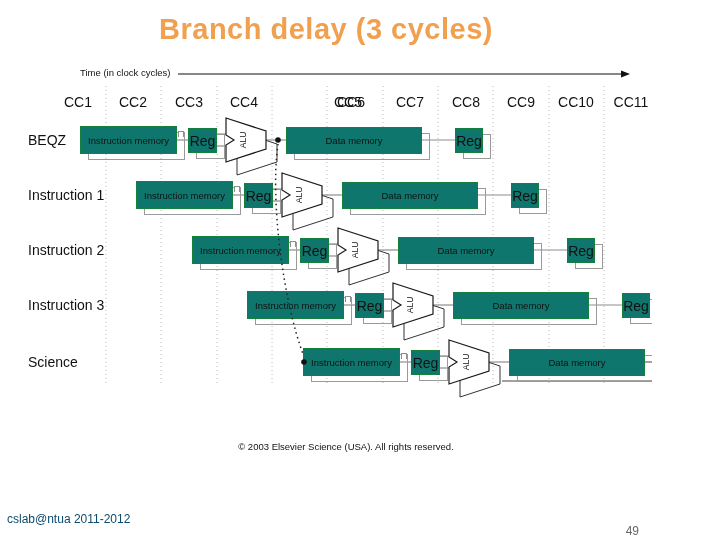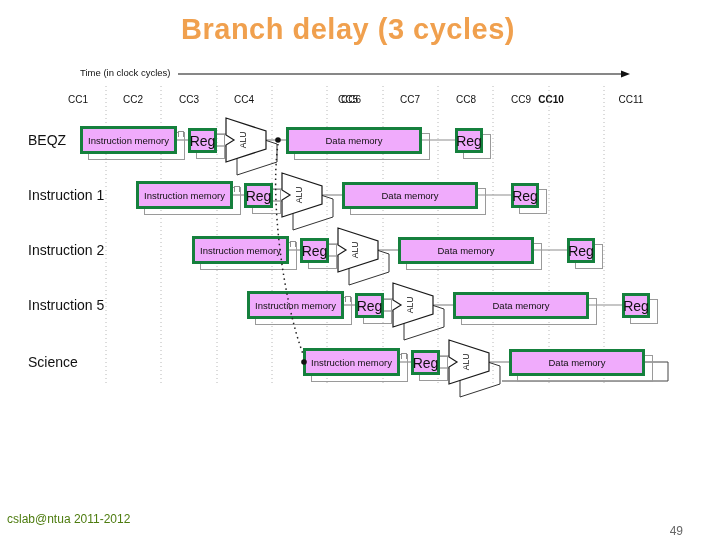--- a/index.html
+++ b/index.html
@@ -1,23 +1,23 @@
 <!DOCTYPE html>
 <html><head>
 <meta charset="utf-8">
 <style>
   html,body{margin:0;padding:0;background:#fff;}
   .slide{position:relative;width:652px;height:540px;background:#ffffff;overflow:hidden;
-         font-family:"Liberation Sans",sans-serif;color:#111;padding-left:44px;}
+         font-family:"Liberation Sans",sans-serif;color:#111;}
   .title{position:absolute;top:13px;left:0;width:100%;text-align:center;
          font-size:29px;font-weight:bold;letter-spacing:.5px;}
   .time-label{position:absolute;left:80px;top:67px;font-size:9.5px;color:#111;}
-  .cc-label{position:absolute;top:94px;transform:translateX(-50%);font-size:10px;color:#111;white-space:nowrap;}
+  .cc-label{position:absolute;top:94px;transform:translateX(-50%);font-size:14px;color:#111;white-space:nowrap;}
   .row-label{position:absolute;left:28px;transform:translateY(-50%);font-size:14px;color:#111;white-space:nowrap;}
-  .pbox{position:absolute;box-sizing:border-box;border:3px solid #15803d;background:#f0abfc;
+  .pbox{position:absolute;box-sizing:border-box;border:1px solid #15803d;background:#0f766e;
         display:flex;align-items:center;justify-content:center;font-size:9.5px;color:#111;
         white-space:nowrap;z-index:3;}
   .pbox.reg{font-size:14px;}
   .shadow{position:absolute;box-sizing:border-box;border:1px solid #9a9a9a;background:transparent;z-index:2;}
   .notch{position:absolute;box-sizing:border-box;border:1px solid #8e8e8e;border-bottom:none;background:#fff;z-index:3;}
   .alu-svg{position:absolute;z-index:3;overflow:visible;}
   svg.layer{position:absolute;left:0;top:0;pointer-events:none;}
   #bg-layer{z-index:1;}
   #fg-layer{z-index:5;}
   .copyright{position:absolute;top:441px;left:346px;transform:translateX(-50%);
@@ -75,21 +75,21 @@
   <div id="cc-row">
       <div class="cc-label" style="left: 78px;">CC1</div>
       <div class="cc-label" style="left: 133px;">CC2</div>
       <div class="cc-label" style="left: 189px;">CC3</div>
       <div class="cc-label" style="left: 244px;">CC4</div>
       <div class="cc-label" style="left: 300px; margin-left: 48px;">CC5</div>
       <div class="cc-label" style="left: 351px;">CC6</div>
       <div class="cc-label" style="left: 410px;">CC7</div>
       <div class="cc-label" style="left: 466px;">CC8</div>
       <div class="cc-label" style="left: 521px;">CC9</div>
-      <div class="cc-label" style="left: 551px; font-weight: bold;">CC10</div>
+      <div class="cc-label" style="left: 576px;">CC10</div>
       <div class="cc-label" style="left: 631px;">CC11</div>
     </div>
   <div id="diagram">
       <div class="row-label" style="top: 140px;">BEQZ</div>
       <div class="shadow" style="left: 88px; top: 132px; width: 97px; height: 28px;"></div>
       <div class="pbox" style="left: 80px; top: 126px; width: 97px; height: 28px;">Instruction memory</div>
       <div class="shadow" style="left: 196px; top: 134px; width: 29px; height: 25px;"></div>
       <div class="pbox reg" style="left: 188px; top: 128px; width: 29px; height: 25px;">Reg</div>
       <svg class="alu-svg" width="56" height="62" style="left: 226px; top: 118px;">
         <polygon points="0,0 40,13 40,31 0,44 0,27 8,22 0,17" transform="translate(11,13)" fill="none" stroke="#333" stroke-width="1"></polygon>
@@ -124,21 +124,21 @@
       <svg class="alu-svg" width="56" height="62" style="left: 338px; top: 228px;">
         <polygon points="0,0 40,13 40,31 0,44 0,27 8,22 0,17" transform="translate(11,13)" fill="none" stroke="#333" stroke-width="1"></polygon>
         <polygon points="0,0 40,13 40,31 0,44 0,27 8,22 0,17" fill="#fff" stroke="#1a1a1a" stroke-width="1.2"></polygon>
         <text transform="translate(17,22) rotate(-90)" text-anchor="middle" dy="3" font-size="8.5" font-family="&quot;Liberation Sans&quot;,sans-serif" fill="#111">ALU</text>
       </svg>
       <div class="shadow" style="left: 406px; top: 243px; width: 136px; height: 27px;"></div>
       <div class="pbox" style="left: 398px; top: 237px; width: 136px; height: 27px;">Data memory</div>
       <div class="shadow" style="left: 575px; top: 244px; width: 28px; height: 25px;"></div>
       <div class="pbox reg" style="left: 567px; top: 238px; width: 28px; height: 25px;">Reg</div>
       <div class="notch" style="left: 290px; top: 241px; width: 6px; height: 6px;"></div>
-      <div class="row-label" style="top: 305px;">Instruction 5</div>
+      <div class="row-label" style="top: 305px;">Instruction 3</div>
       <div class="shadow" style="left: 255px; top: 297px; width: 97px; height: 28px;"></div>
       <div class="pbox" style="left: 247px; top: 291px; width: 97px; height: 28px;">Instruction memory</div>
       <div class="shadow" style="left: 363px; top: 299px; width: 29px; height: 25px;"></div>
       <div class="pbox reg" style="left: 355px; top: 293px; width: 29px; height: 25px;">Reg</div>
       <svg class="alu-svg" width="56" height="62" style="left: 393px; top: 283px;">
         <polygon points="0,0 40,13 40,31 0,44 0,27 8,22 0,17" transform="translate(11,13)" fill="none" stroke="#333" stroke-width="1"></polygon>
         <polygon points="0,0 40,13 40,31 0,44 0,27 8,22 0,17" fill="#fff" stroke="#1a1a1a" stroke-width="1.2"></polygon>
         <text transform="translate(17,22) rotate(-90)" text-anchor="middle" dy="3" font-size="8.5" font-family="&quot;Liberation Sans&quot;,sans-serif" fill="#111">ALU</text>
       </svg>
       <div class="shadow" style="left: 461px; top: 298px; width: 136px; height: 27px;"></div>
@@ -160,15 +160,16 @@
       <div class="pbox" style="left: 509px; top: 349px; width: 136px; height: 27px;">Data memory</div>
       <div class="notch" style="left: 401px; top: 353px; width: 6px; height: 6px;"></div>
     </div>
 
   <svg id="fg-layer" class="layer" width="720" height="540">
       <path d="M278,144 C270,200 283,300 303,354" fill="none" stroke="#222222" stroke-width="1.5" stroke-dasharray="1.5 3.5"></path>
       <circle cx="278" cy="140" r="2.8" fill="#111"></circle>
       <circle cx="304" cy="362" r="2.8" fill="#111"></circle>
     </svg>
 
-  <div class="footer-left" style="color: #4d7c0f;">cslab@ntua 2011-2012</div>
+  <div class="copyright">© 2003 Elsevier Science (USA). All rights reserved.</div>
+  <div class="footer-left" style="color: #0c4a6e;">cslab@ntua 2011-2012</div>
   <div class="page-num" style="color: rgb(102, 102, 102);">49</div>
 </div>
 
 </body></html>

